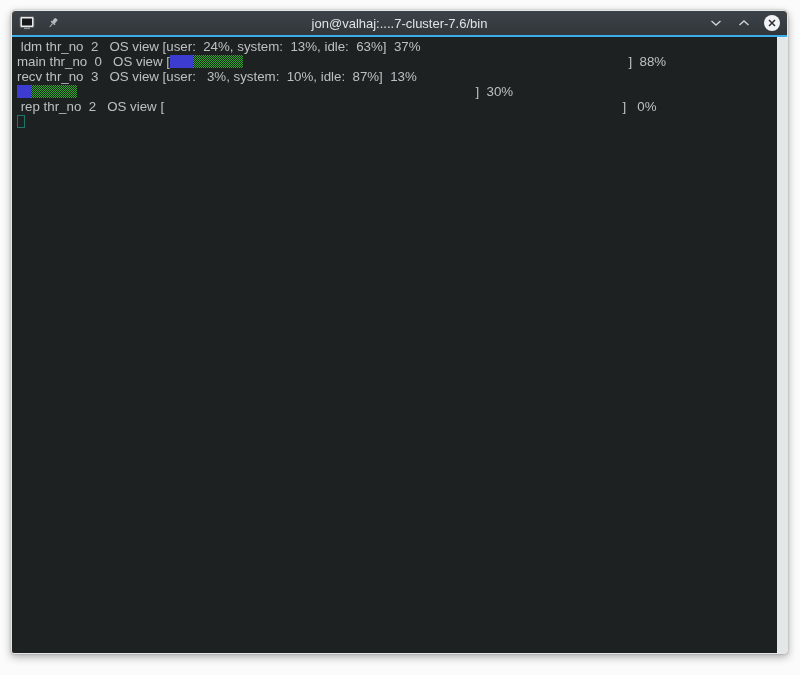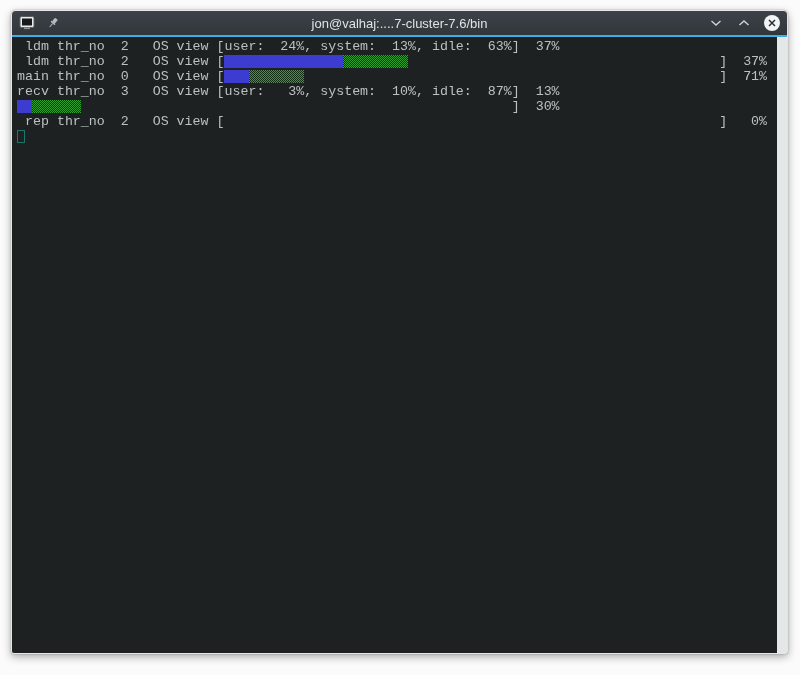--- a/index.html
+++ b/index.html
@@ -23,21 +23,21 @@
     color:#dfe3e5; font-size:13px; pointer-events:none;
   }
   .titlebar-right { margin-left:auto; display:flex; align-items:center; gap:10px; z-index:2; }
   .tb-btn { width:18px; height:18px; display:flex; align-items:center; justify-content:center; }
 
   .focus-line { height:2px; background:#3daee9; }
 
   .term-body { display:flex; height:calc(100% - 26px); }
   .term-content {
     flex:1; background:#1e2122; padding:2px 0 0 5px;
-    font-family:Liberation Mono, monospace; font-size:13.3px; line-height:15px;
+    font-family:Liberation Sans, sans-serif; font-size:13.3px; line-height:15px;
     color:#bdc0c1; overflow:hidden;
   }
   .term-row { height:15px; display:flex; align-items:center; white-space:pre; }
   .term-row span { white-space:pre; }
 
   .bar-field {
     display:inline-block; width:62ch; height:13px; position:relative;
     overflow:hidden; flex:none;
   }
   .bar-user { position:absolute; left:0; top:0; height:100%; background:#3c3cd0; }
@@ -105,37 +105,29 @@
 
   <div class="focus-line"></div>
 
   <div class="term-body">
     <div class="term-content">
 
       <div class="term-row">
         <span> ldm thr_no  2   OS view [user:  24%, system:  13%, idle:  63%]  37%</span>
       </div>
 
-      <div class="term-row">
-        <span> ldm thr_no  2   OS view [</span>
-        <span class="bar-field">
-          <span class="bar-user" style="width: 24%;"></span>
-          <span class="bar-system" style="width: 13%; left: 24%;"></span>
-        </span>
-        <span>]  37%</span>
-      </div>
 
 
       <div class="term-row">
         <span>main thr_no  0   OS view [</span>
         <span class="bar-field">
           <span class="bar-user" style="width: 5%;"></span>
           <span class="bar-system" style="width: 11%; left: 5%;"></span>
         </span>
-        <span>]  71%</span>
+        <span>]  88%</span>
       </div>
 
       <div class="term-row">
         <span>recv thr_no  3   OS view [user:   3%, system:  10%, idle:  87%]  13%</span>
       </div>
 
       <div class="term-row">
         <span class="bar-field">
           <span class="bar-user" style="width: 3%;"></span>
           <span class="bar-system" style="width: 10%; left: 3%;"></span>

